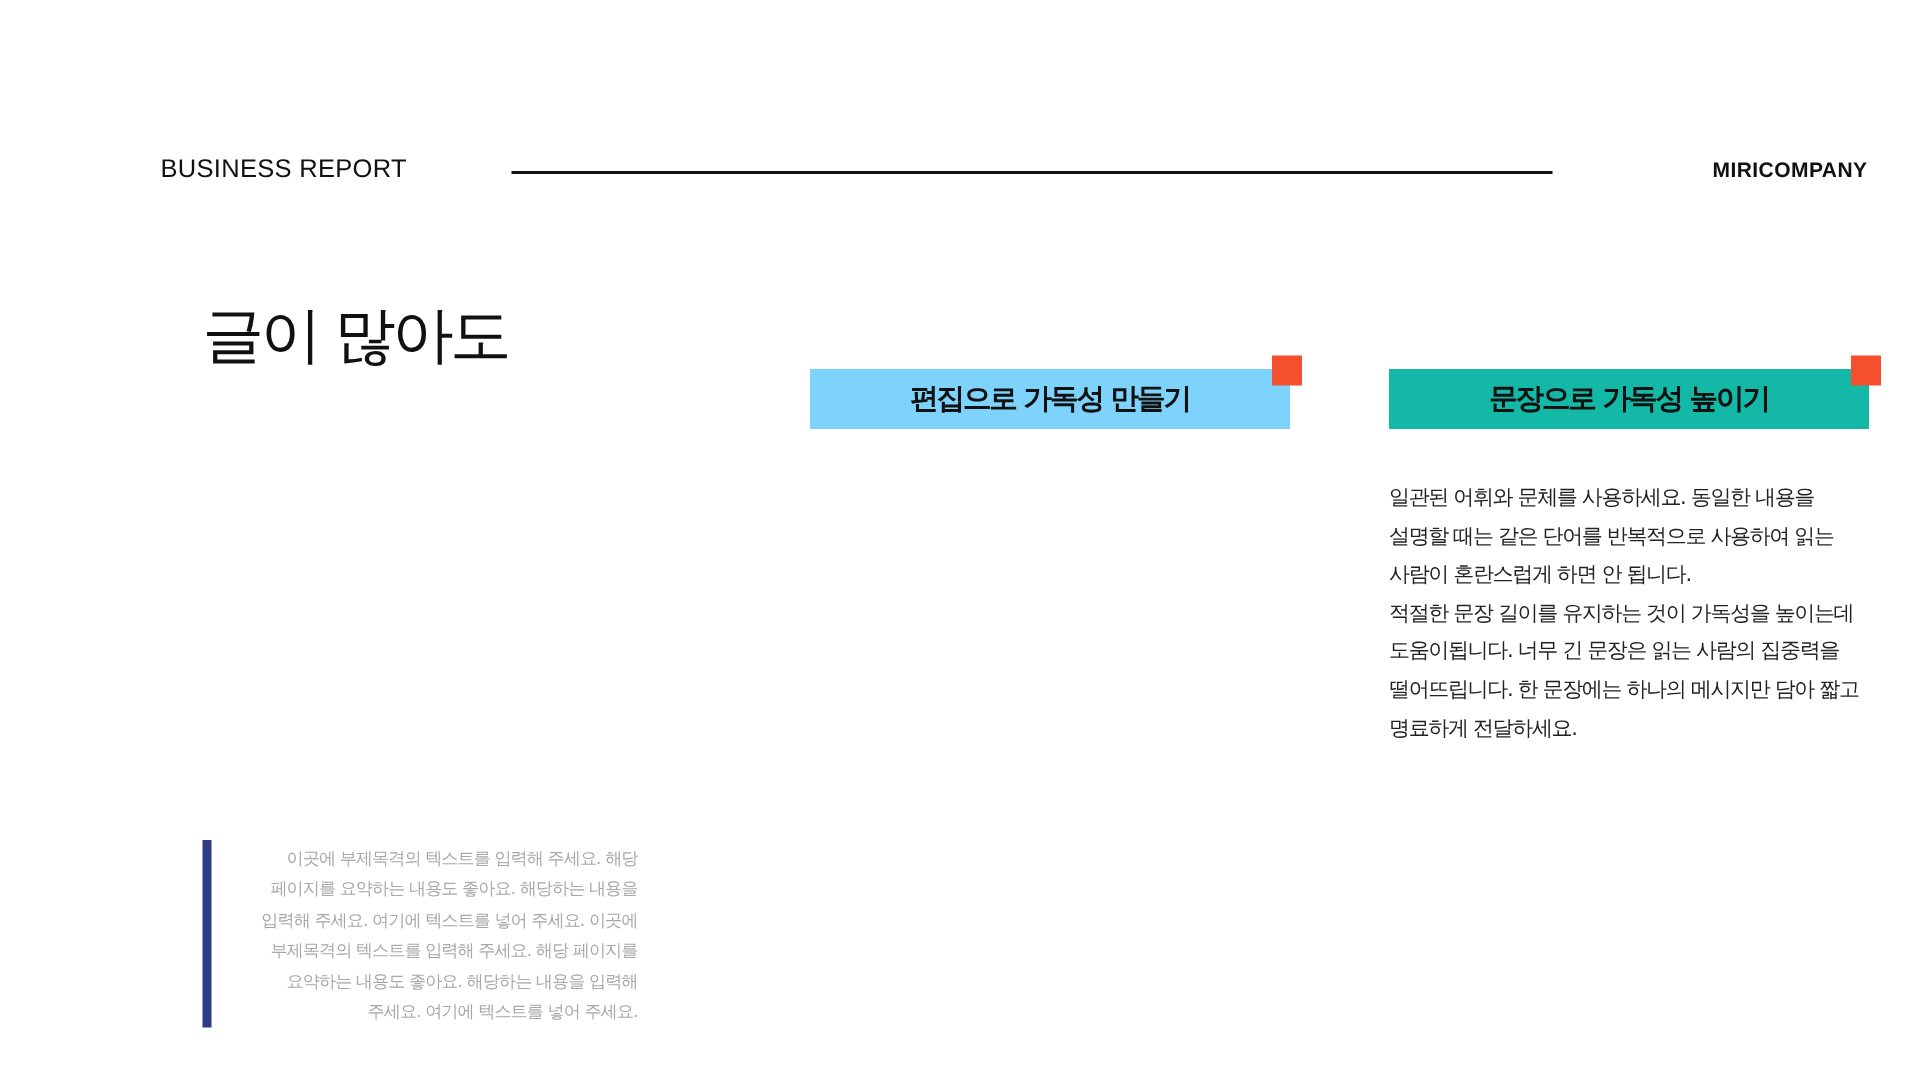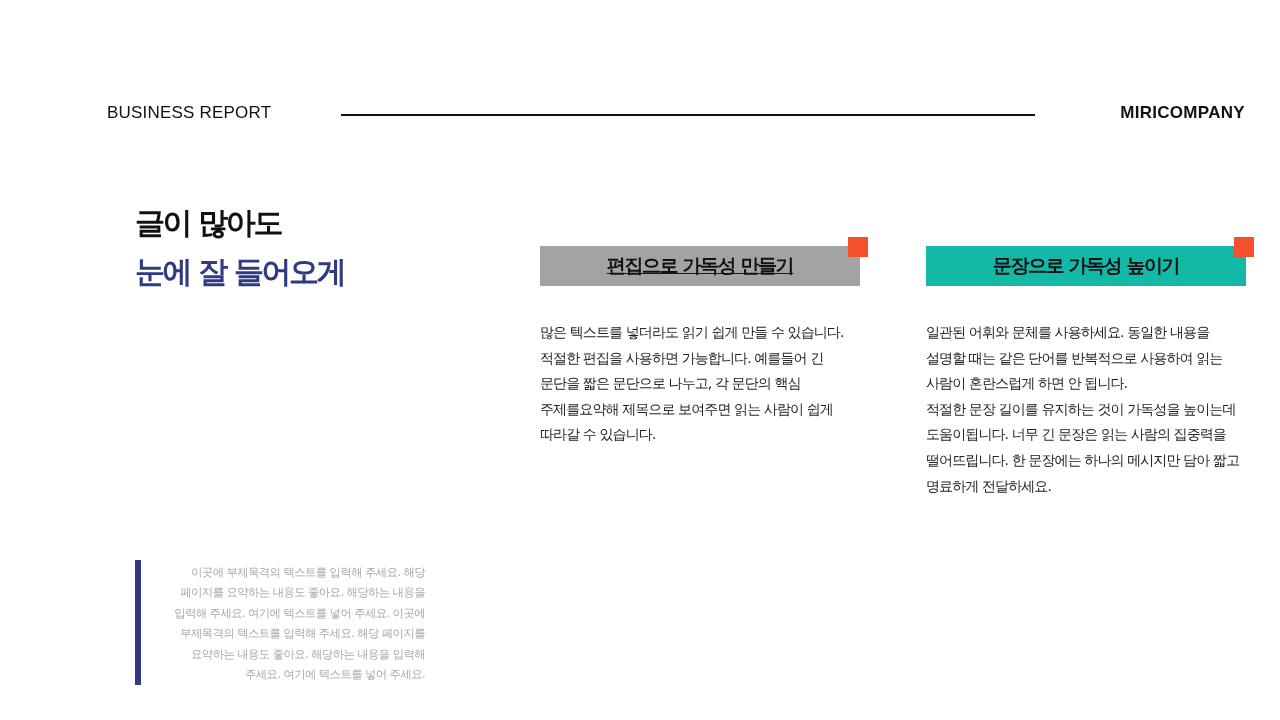--- a/index.html
+++ b/index.html
@@ -15,28 +15,28 @@
       position: absolute; left: 59px; top: 55px;
       font-family: "Liberation Sans", "DejaVu Sans", sans-serif;
       font-size: 17px; letter-spacing: 0.2px; color: #111; line-height: 20px;
     }
     .hdr-line {
       position: absolute; left: 293px; top: 66px; width: 694px; height: 1.5px; background: #111;
     }
     .hdr-right {
       position: absolute; right: 59px; top: 55px;
       font-family: "Liberation Sans", "DejaVu Sans", sans-serif;
-      font-size: 17px; font-weight: 700; letter-spacing: 0.3px; color: #111; line-height: 20px;
+      font-size: 14px; font-weight: 700; letter-spacing: 0.3px; color: #111; line-height: 20px;
     }
 
     
     .title-1, .title-2 {
       position: absolute; left: 87px;
-      font-family: "DejaVu Sans", sans-serif; font-weight: 700;
-      font-size: 30px; letter-spacing: -2.4px; line-height: 42px;
+      font-family: "DejaVu Sans", sans-serif; font-weight: 400;
+      font-size: 41px; letter-spacing: -2.4px; line-height: 42px;
     }
     .title-1 { top: 154px; color: #111; }
     .title-2 { top: 203px; color: #2f3a85; }
 
     
     .summary-bar {
       position: absolute; left: 87px; top: 512px; width: 6px; height: 125px; background: #2f3a85;
     }
     .summary-text {
       position: absolute; left: 107px; top: 514px; width: 270px;
@@ -68,32 +68,30 @@
 </head>
 <body>
 
 <div class="slide">
 
   <div class="hdr-left">BUSINESS REPORT</div>
   <div class="hdr-line"></div>
   <div class="hdr-right">MIRICOMPANY</div>
 
   <div class="title-1">글이 많아도</div>
-  <div class="title-2" style="color: rgb(47, 58, 133);">눈에 잘 들어오게</div>
 
   <div class="summary-bar" style="background: rgb(47, 58, 133);"></div>
   <div class="summary-text" style="color: rgb(168, 168, 168); text-align: right;">이곳에 부제목격의 텍스트를 입력해 주세요. 해당 페이지를 요약하는 내용도 좋아요. 해당하는 내용을 입력해 주세요. 여기에 텍스트를 넣어 주세요. 이곳에 부제목격의 텍스트를 입력해 주세요. 해당 페이지를 요약하는 내용도 좋아요. 해당하는 내용을 입력해 주세요. 여기에 텍스트를 넣어 주세요.</div>
 
   <div class="col col-1">
-    <div class="col-title-box" style="background: #a3a3a3; text-decoration: underline;">
+    <div class="col-title-box" style="background: #7dd3fc;">
       <span class="col-title">편집으로 가독성 만들기</span>
     </div>
     <div class="col-accent" style="background: rgb(245, 80, 46);"></div>
     <div class="col-body">
-      <p>많은 텍스트를 넣더라도 읽기 쉽게 만들 수 있습니다. 적절한 편집을 사용하면 가능합니다. 예를들어 긴 문단을 짧은 문단으로 나누고, 각 문단의 핵심 주제를요약해 제목으로 보여주면 읽는 사람이 쉽게 따라갈 수 있습니다.</p>
     </div>
   </div>
 
   <div class="col col-2">
     <div class="col-title-box" style="background: #14b8a6;">
       <span class="col-title">문장으로 가독성 높이기</span>
     </div>
     <div class="col-accent" style="background: rgb(245, 80, 46);"></div>
     <div class="col-body">
       <p>일관된 어휘와 문체를 사용하세요. 동일한 내용을 설명할 때는 같은 단어를 반복적으로 사용하여 읽는 사람이 혼란스럽게 하면 안 됩니다.</p>

